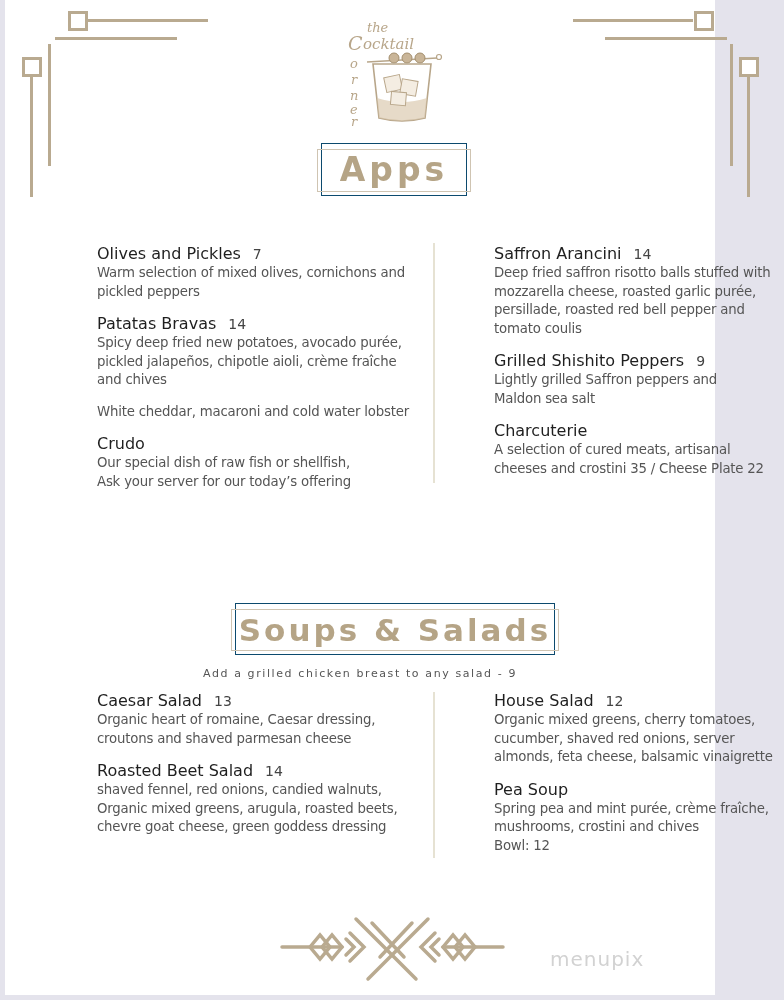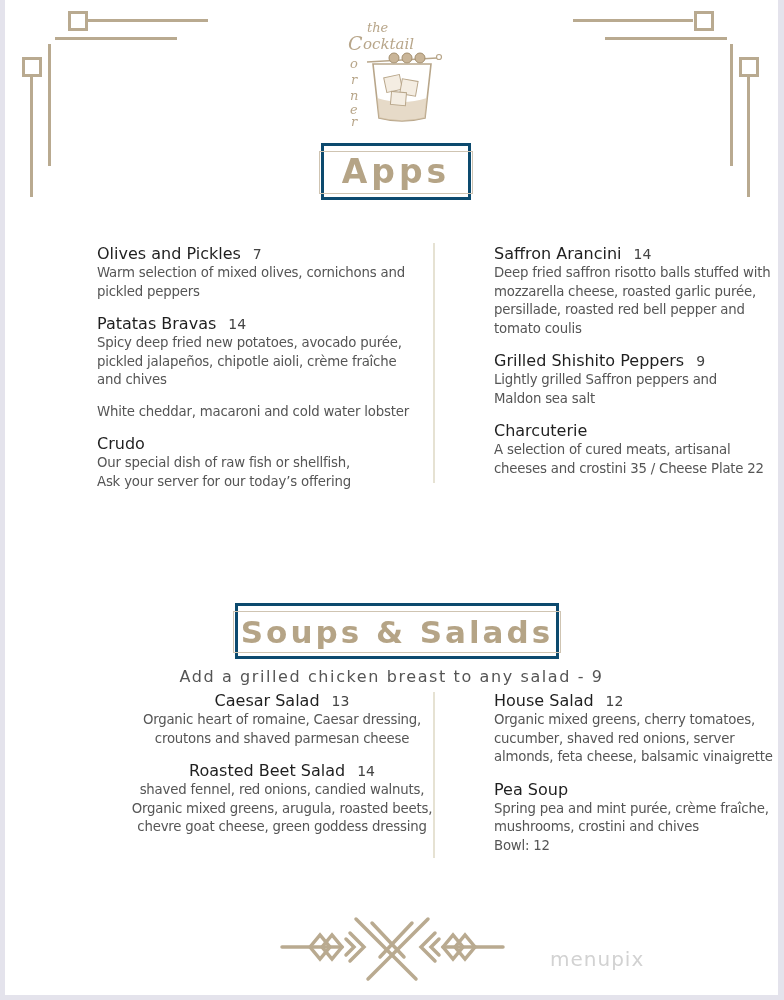--- a/index.html
+++ b/index.html
@@ -2,48 +2,48 @@
 <html><head>
 <meta charset="utf-8">
 <style>
   html, body { margin:0; padding:0; }
   body {
     width:784px; height:1000px; position:relative; overflow:hidden;
     background:#e4e3ec;
     font-family:"DejaVu Sans", sans-serif;
   }
   .page {
-    position:absolute; left:5px; top:0; width:773px; height:995px;
+    position:absolute; left:5px; top:0; width:710px; height:995px;
     background:#ffffff;
   }
   .deco { position:absolute; background:#b9aa90; }
   .deco-sq { position:absolute; border:3px solid #b9aa90; width:14px; height:14px; box-sizing:content-box; background:#fff; }
 
   .logo { position:absolute; left:340px; top:18px; width:105px; height:110px; }
 
   .title-box {
-    position:absolute; border:3px solid #0c4a6e;
+    position:absolute; border:1px solid #0c4a6e;
   }
   .title-box .inner {
     position:absolute; border:1px solid #cfc4b2;
   }
   .section-title {
     position:absolute; left:0; right:0; text-align:center;
     font-family:"DejaVu Sans", sans-serif; font-weight:bold;
     color:#b5a486; letter-spacing:4px;
   }
 
   .col { position:absolute;margin-left:44px; }
   .item { margin-bottom:13px; }
   .item-head { font-family:"DejaVu Sans", sans-serif; font-size:16px; color:#1f1f1f; line-height:20px; white-space:nowrap; }
   .item-price { font-size:14px; color:#444; margin-left:12px; }
   .item-desc { font-family:"DejaVu Sans", sans-serif; font-size:13.3px; color:#555; line-height:18.5px; letter-spacing:-0.2px; }
   .vline { position:absolute; width:2px; background:#e6e2d3; }
 
-  .note { position:absolute; left:0; right:0; text-align:center; font-size:16px; letter-spacing:1.6px; color:#555; }
+  .note { position:absolute; left:0; right:0; text-align:center; font-size:11px; letter-spacing:1.6px; color:#555; }
   .watermark { position:absolute; font-size:20px; color:#d2d2d2; letter-spacing:1px; font-family:"DejaVu Sans", sans-serif; }
 </style>
 </head>
 <body>
 
 <div class="page">
 
   <div>
     <div class="deco-sq" style="left:63px;top:11px;"></div>
     <div class="deco" style="left:83px;top:19px;width:120px;height:3px;"></div>
@@ -149,21 +149,21 @@
         </div>
     </div>
   </div>
 
   <div class="title-box" style="left:230px;top:603px;width:318px;height:50px;">
     <div class="inner" style="left:-5px;top:5px;width:326px;height:40px;"></div>
     <div class="section-title" style="top:5px;font-size:31px;line-height:42px;letter-spacing:3px;">Soups &amp; Salads</div>
   </div>
   <div class="note" style="top:667px;">Add a grilled chicken breast to any salad - 9</div>
 
-  <div class="col" style="left:48px;top:691px;width:370px;text-align:center;">
+  <div class="col" style="left:48px;top:691px;width:370px;">
     <div class="item">
       <div class="item-head"><span>Caesar Salad</span><span class="item-price">13</span></div>
       <div class="item-desc">
           <div>Organic heart of romaine, Caesar dressing,</div>
           <div>croutons and shaved parmesan cheese</div>
         </div>
     </div>
     <div class="item">
       <div class="item-head"><span>Roasted Beet Salad</span><span class="item-price">14</span></div>
       <div class="item-desc">

